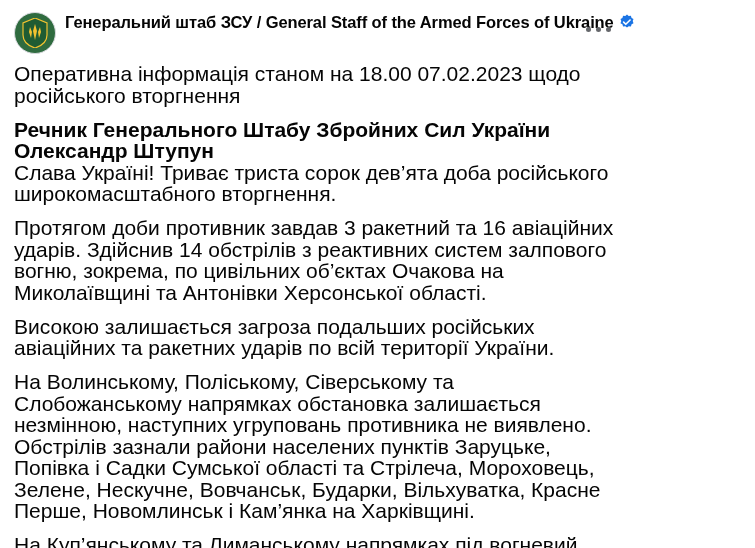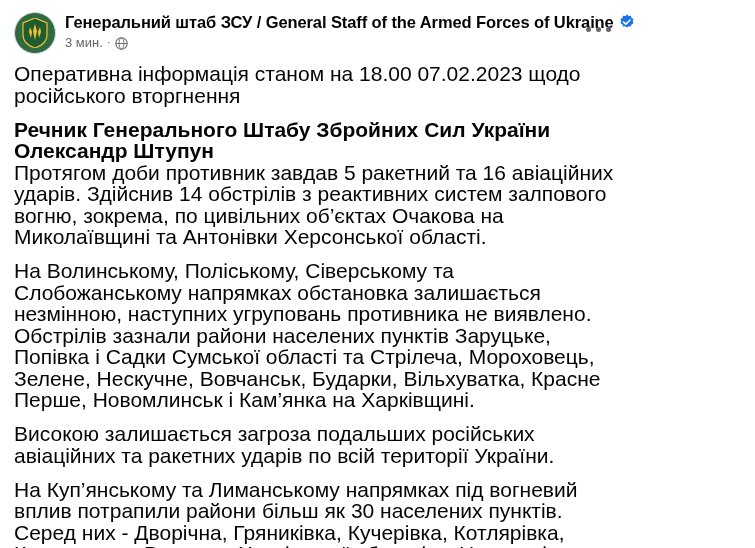--- a/index.html
+++ b/index.html
@@ -138,40 +138,32 @@
     </div>
 
     <div class="header-text">
       <div class="name-row">
         <span class="page-name">Генеральний штаб ЗСУ / General Staff of the Armed Forces of Ukraine</span>
         <svg class="verified" viewBox="0 0 16 16">
           <path d="M8 0.6l1.7 1.4 2.2-.2.7 2.1 1.9 1.1-.8 2.1.8 2.1-1.9 1.1-.7 2.1-2.2-.2L8 13.6l-1.7-1.4-2.2.2-.7-2.1L1.5 9.2l.8-2.1-.8-2.1 1.9-1.1.7-2.1 2.2.2z" fill="#1b74e4"></path>
           <path d="M4.6 8.1l2.2 2.2 4.3-4.3" fill="none" stroke="#ffffff" stroke-width="1.6" stroke-linecap="round" stroke-linejoin="round"></path>
         </svg>
       </div>
-      <div class="meta-row">
-        <span class="meta-time">3 мин.</span>
-        <span class="meta-dot">·</span>
-        <svg class="globe-icon" viewBox="0 0 16 16">
-          <circle cx="8" cy="8" r="7" fill="none" stroke="#65676b" stroke-width="1.3"></circle>
-          <ellipse cx="8" cy="8" rx="3" ry="7" fill="none" stroke="#65676b" stroke-width="1.1"></ellipse>
-          <line x1="1" y1="8" x2="15" y2="8" stroke="#65676b" stroke-width="1.1"></line>
-        </svg>
-      </div>
     </div>
 
     <div class="menu-dots">
       <span></span>
       <span></span>
       <span></span>
     </div>
   </div>
 
   <div class="post-body">
     <p class="para">Оперативна інформація станом на 18.00 07.02.2023 щодо російського вторгнення</p>
     <p class="para tight">Речник Генерального Штабу Збройних Сил України Олександр Штупун</p>
-    <p class="para">Протягом доби противник завдав 5 ракетний та 16 авіаційних ударів. Здійснив 14 обстрілів з реактивних систем залпового вогню, зокрема, по цивільних об’єктах Очакова на Миколаївщині та Антонівки Херсонської області.</p>
+    <p class="para">Слава Україні! Триває триста сорок дев’ята доба російського широкомасштабного вторгнення.</p>
+    <p class="para">Протягом доби противник завдав 3 ракетний та 16 авіаційних ударів. Здійснив 14 обстрілів з реактивних систем залпового вогню, зокрема, по цивільних об’єктах Очакова на Миколаївщині та Антонівки Херсонської області.</p>
+    <p class="para">Високою залишається загроза подальших російських авіаційних та ракетних ударів по всій території України.</p>
     <p class="para">На Волинському, Поліському, Сіверському та Слобожанському напрямках обстановка залишається незмінною, наступних угруповань противника не виявлено. Обстрілів зазнали райони населених пунктів Заруцьке, Попівка і Садки Сумської області та Стрілеча, Мороховець, Зелене, Нескучне, Вовчанськ, Бударки, Вільхуватка, Красне Перше, Новомлинськ і Кам’янка на Харківщині.</p>
-    <p class="para">Високою залишається загроза подальших російських авіаційних та ракетних ударів по всій території України.</p>
     <p class="para">На Куп’янському та Лиманському напрямках під вогневий вплив потрапили райони більш як 30 населених пунктів. Серед них - Дворічна, Гряниківка, Кучерівка, Котлярівка, Крохмальне, Вишневе Харківської області та Новоселівське, Стельмахівка, Новоєгорівка, Макіївка, Площанка, Невське, Піщане, Кремінна, Діброва і Білогорівка на Луганщині.</p>
   </div>
 
 </div>
 
 </body></html>

